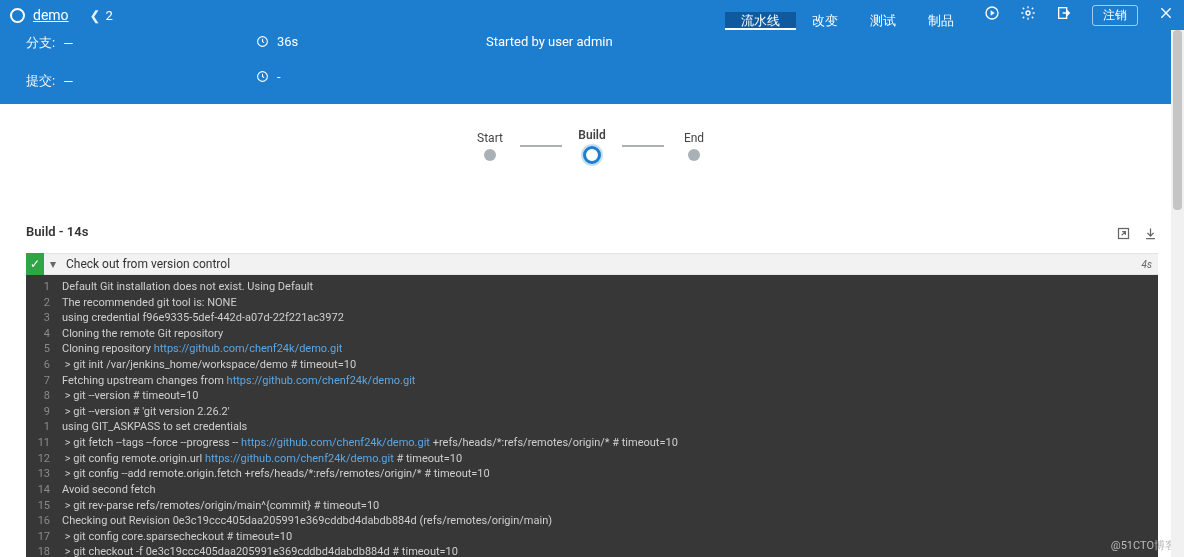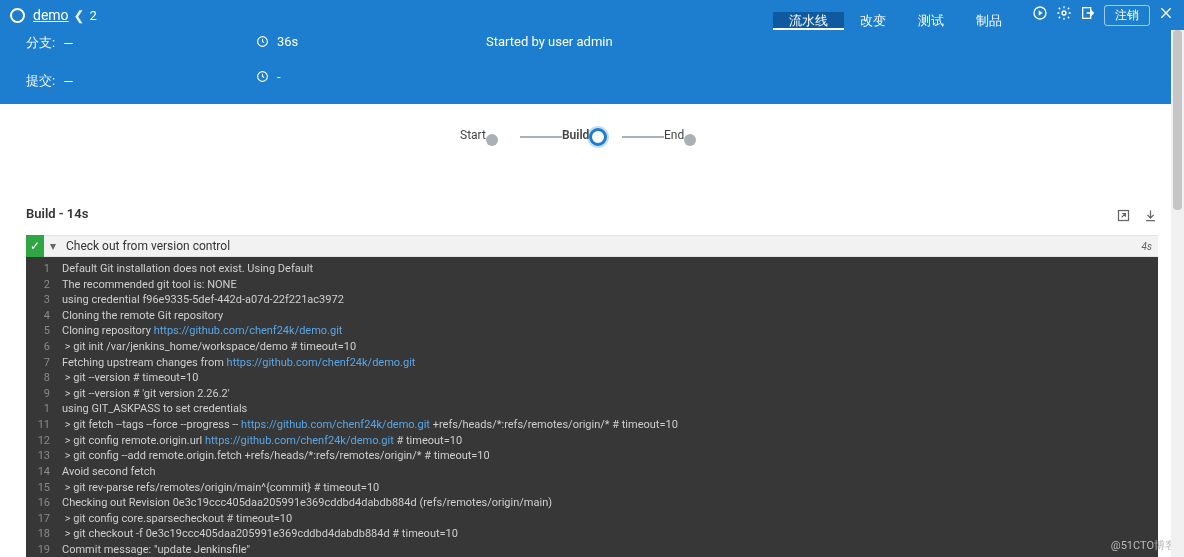--- a/index.html
+++ b/index.html
@@ -1,41 +1,41 @@
 <!DOCTYPE html>
 <html><head>
 <meta charset="utf-8">
 <style>
   * { margin:0; padding:0; box-sizing:border-box; font-family:-apple-system,BlinkMacSystemFont,"Segoe UI",Roboto,Arial,sans-serif; }
   body { width:1184px; height:557px; background:#fff; overflow:hidden; color:#333; }
 
   .header { height:30px; background:#1d7dcf; display:flex; align-items:center; color:#fff; padding:0 10px; }
   .logo { width:15px; height:15px; border:2px solid #fff; border-radius:50%; margin-right:8px; }
-  .header a.name { color:#fff; text-decoration:underline; font-size:14px; margin-right:0; }
+  .header a.name { color:#fff; text-decoration:underline; font-size:14px; margin-right:16px; }
   .header .chev { font-size:13px; margin:0 5px; opacity:.9; }
   .header .run { font-size:13px; }
   .header .tabs { margin-left:auto; display:flex; align-items:flex-end; height:30px; }
   .tab { padding:0 16px; font-size:13px; display:flex; align-items:center; cursor:pointer; }
   .tab.active { background:#0f5a9f; box-shadow:inset 0 -2px 0 #fff; }
-  .hicons { display:flex; align-items:center; gap:8px; margin-left:14px; }
+  .hicons { display:flex; align-items:center; gap:20px; margin-left:14px; }
   .hicons svg { width:16px; height:16px; fill:#fff; stroke:#fff; }
   .btn-logout { border:1px solid rgba(255,255,255,.6); border-radius:3px; padding:1px 10px; font-size:12px; color:#fff; cursor:pointer; }
 
   .info { background:#1d7dcf; color:#fff; display:flex; padding:4px 26px 14px; font-size:13px; }
   .col { display:flex; flex-direction:column; gap:20px; }
   .row { display:flex; align-items:center; gap:8px; }
   .label { opacity:.95; }
   .col.a { width:230px; }
   .col.b { width:230px; }
   .col.c { flex:1; }
   .smicon { width:13px; height:13px; }
 
   .stages { display:flex; justify-content:center; padding:24px 0 60px; }
   .stage-row { display:flex; align-items:center; }
-  .stage { display:flex; flex-direction:row; align-items:flex-end; width:60px; }
+  .stage { display:flex; flex-direction:column; align-items:center; width:60px; }
   .stage .lbl { font-size:12px; color:#444; margin-bottom:4px; }
   .node { width:12px; height:12px; border-radius:50%; background:#aab1b6; }
   .node.build { width:18px; height:18px; background:#fff; border:3px solid #1d7dcf; box-shadow:0 0 0 2px rgba(29,125,207,.25); }
   .line { height:2px; width:42px; background:#aab1b6; }
 
   .section { padding:0 26px; }
   .stage-title { font-size:13px; font-weight:600; color:#333; margin-bottom:8px; }
 
   .step { display:flex; align-items:center; height:22px; font-size:12px; }
   .status { width:18px; height:22px; display:flex; align-items:center; justify-content:center; color:#fff; }

